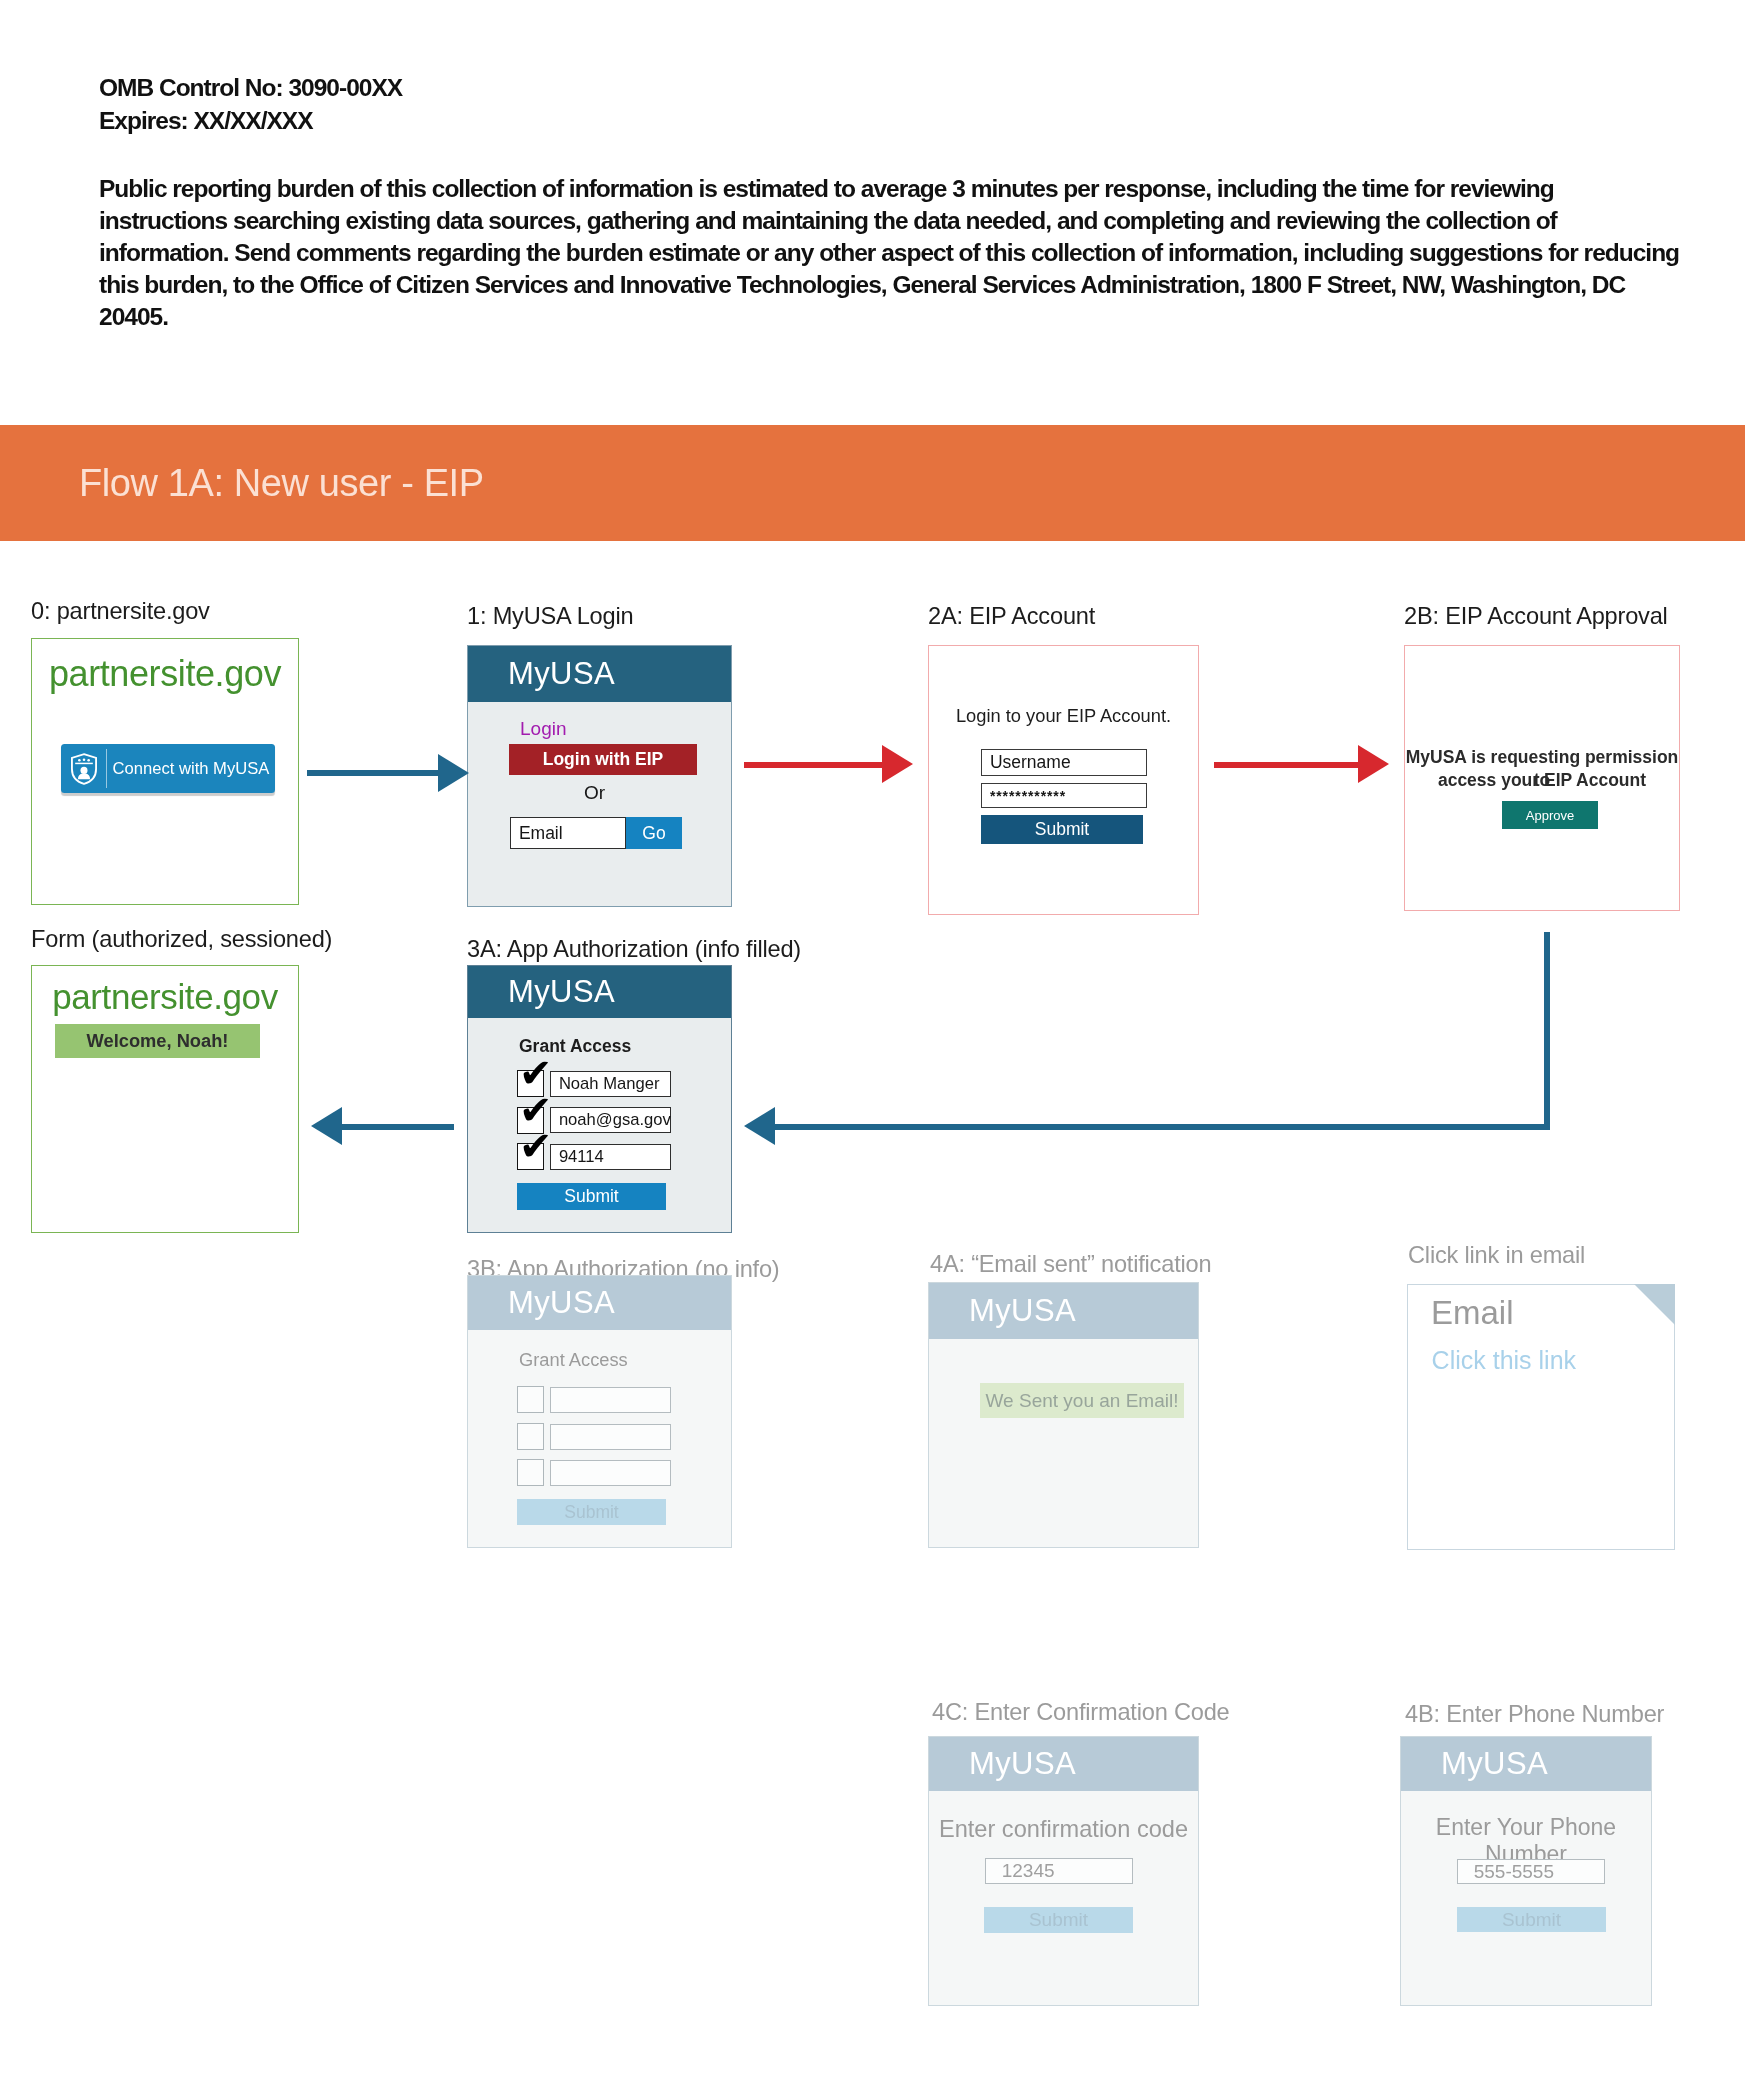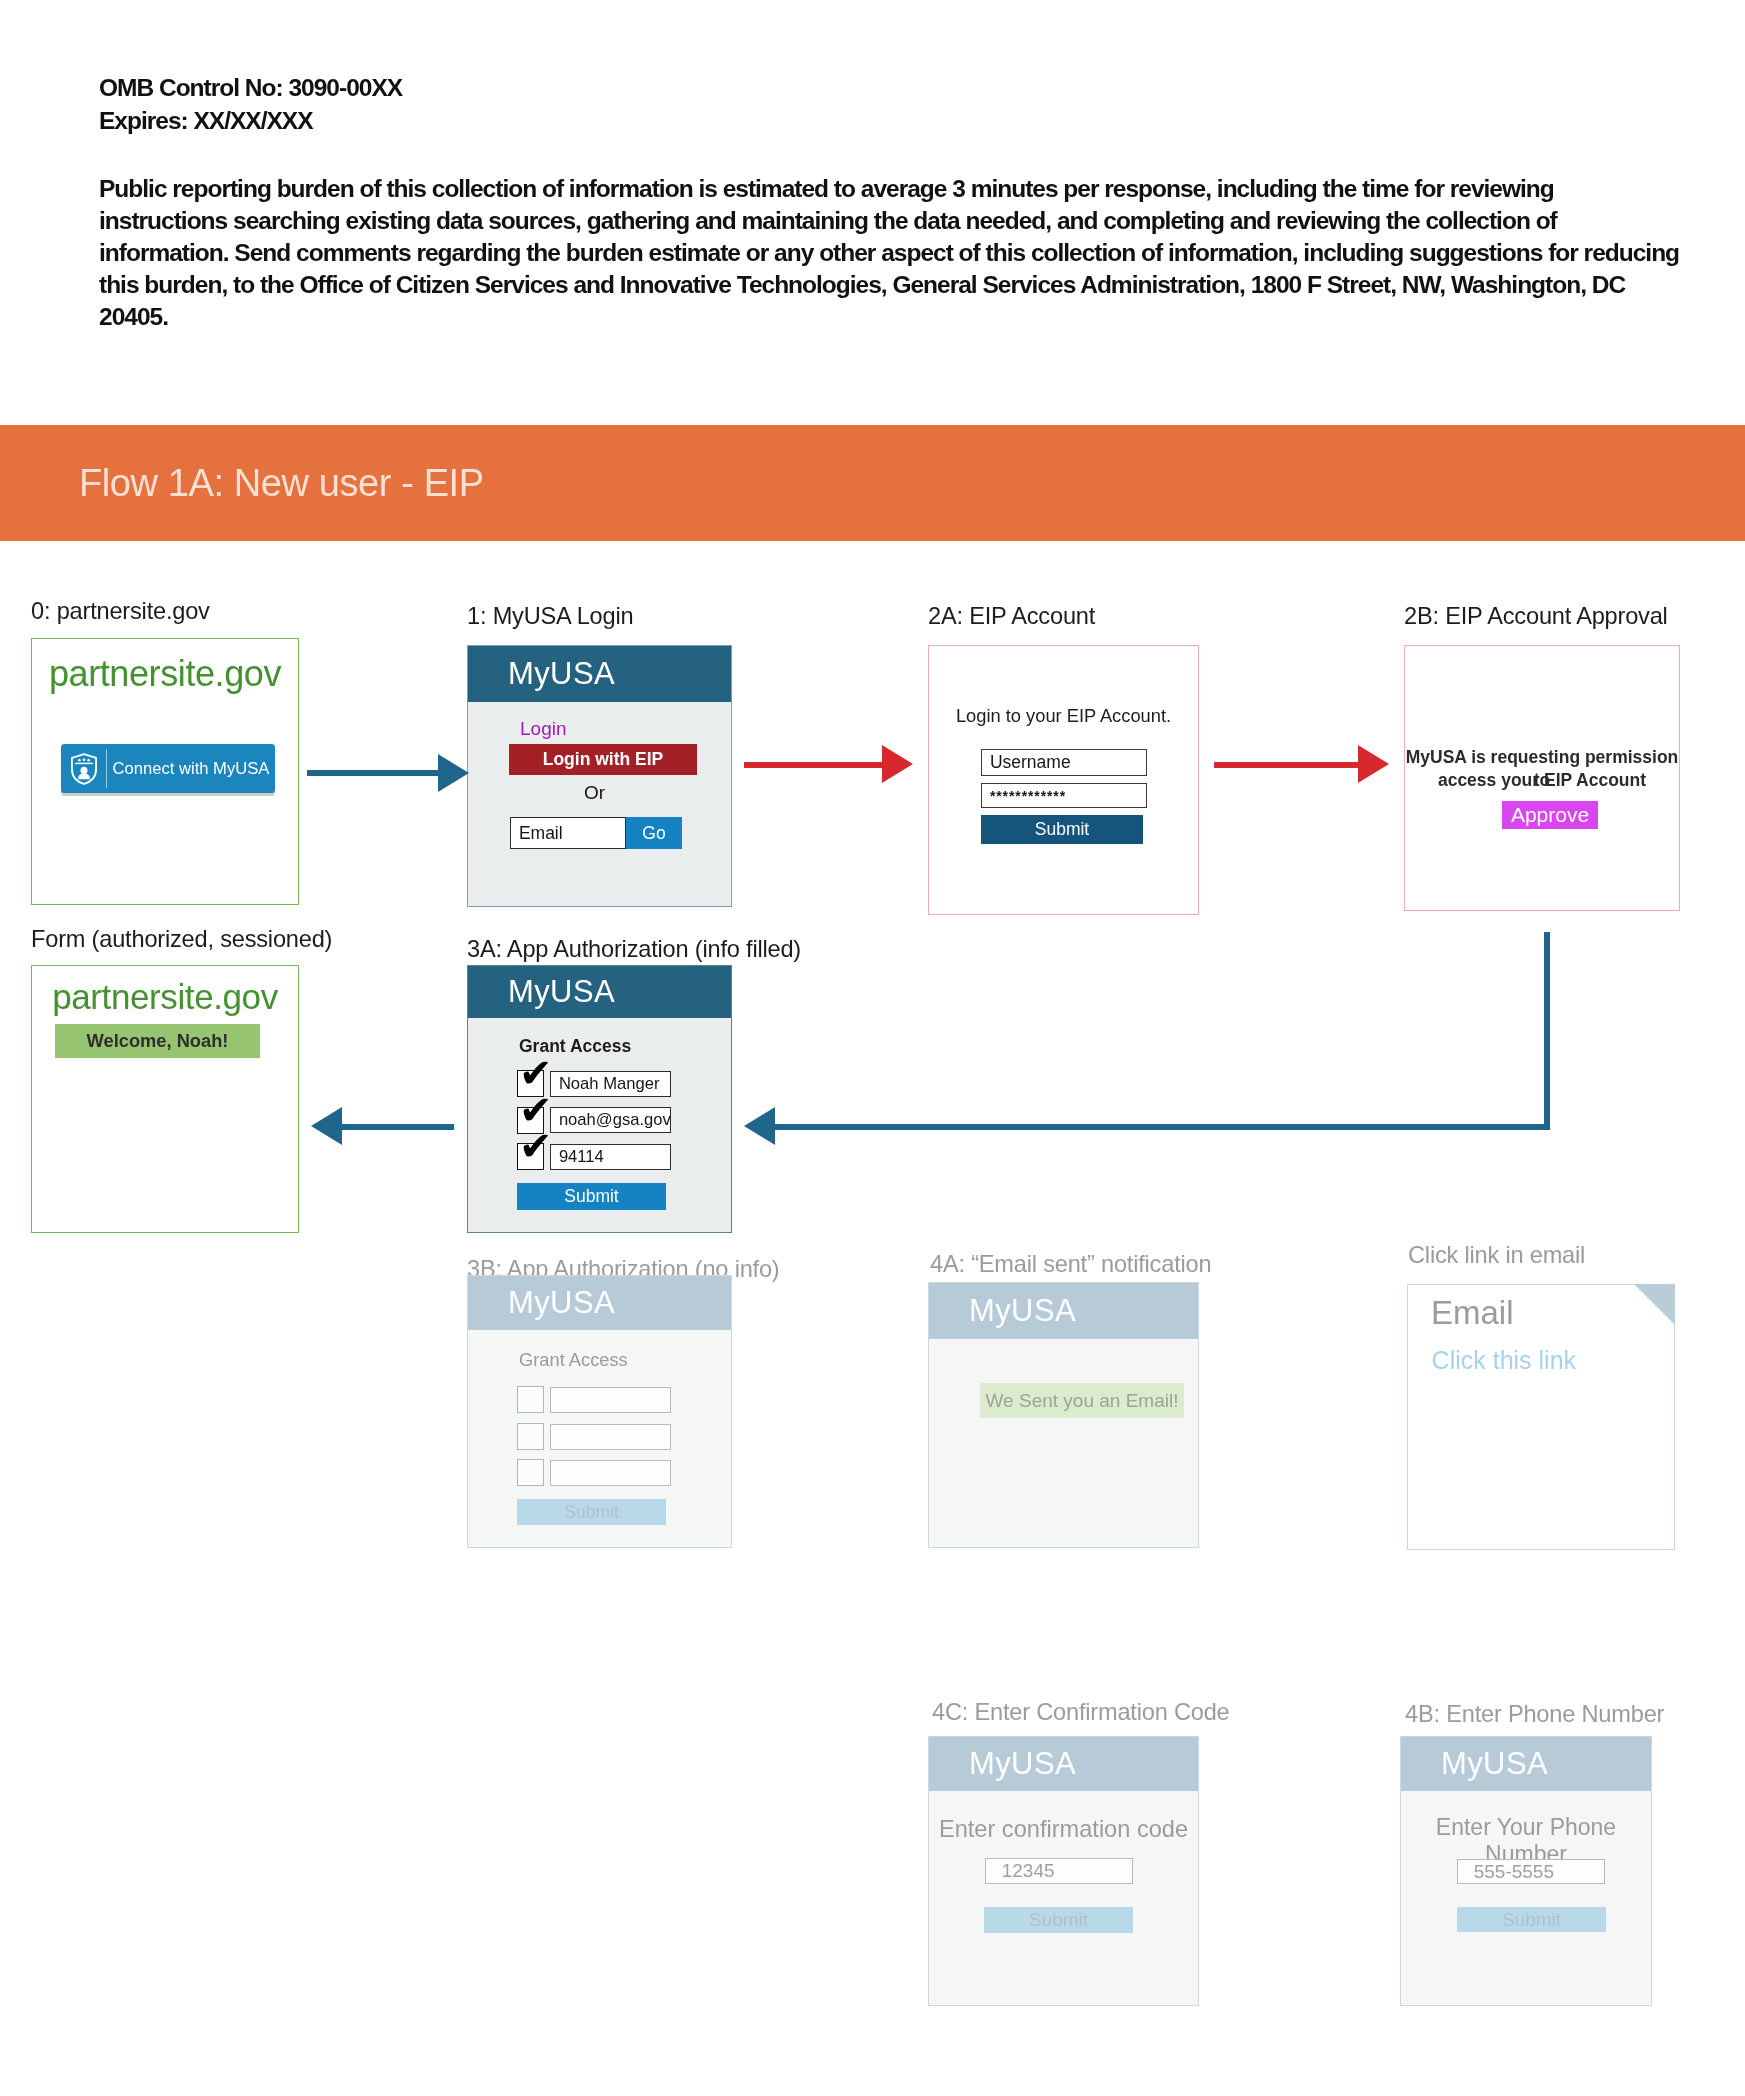--- a/index.html
+++ b/index.html
@@ -80,21 +80,21 @@
   <div class="panel pink-panel" style="left:928px;top:645px;width:271px;height:270px;">
     <div class="abs" style="left:0;top:59px;width:100%;text-align:center;font-size:18.3px;color:#1d1d1d;">Login to your EIP Account.</div>
     <div class="wire-input" style="left:52px;top:103px;width:166px;height:27px;border-color:#3a3a3a;">Username</div>
     <div class="wire-input" style="left:52px;top:137px;width:166px;height:25px;border-color:#3a3a3a;font-size:14px;font-weight:bold;letter-spacing:0.9px;">************</div>
     <div class="btn" style="left:52px;top:169px;width:162px;height:29px;background:#15557c;font-size:17.5px;">Submit</div>
   </div>
 
   <div class="panel pink-panel" style="left:1404px;top:645px;width:276px;height:266px;">
     <div class="abs" style="left:0;top:100px;width:100%;text-align:center;font-size:17.5px;font-weight:bold;color:#2b2b2b;line-height:23px;">MyUSA is requesting permission to</div>
     <div class="abs" style="left:0;top:123px;width:100%;text-align:center;font-size:17.5px;font-weight:bold;color:#2b2b2b;line-height:23px;">access your EIP Account</div>
-    <div class="btn" style="left:97px;top:155px;width:96px;height:28px;background:#d946ef;font-size:21px;">Approve</div>
+    <div class="btn" style="left:97px;top:155px;width:96px;height:28px;background:#0f766e;font-size:13px;">Approve</div>
   </div>
 
   <div class="flow-label" style="left:31px;top:926px;">Form (authorized, sessioned)</div>
   <div class="flow-label" style="left:467px;top:936px;">3A: App Authorization (info filled)</div>
 
   <div class="panel green-panel" style="left:31px;top:965px;width:268px;height:268px;">
     <div class="site-title" style="top:10.5px;font-size:35px;">partnersite.gov</div>
     <div class="abs" style="left:23px;top:58px;width:205px;height:34px;background:#96c471;display:flex;align-items:center;justify-content:center;font-size:18.3px;color:#2e2e2e;font-weight:bold;">Welcome, Noah!</div>
   </div>
 

